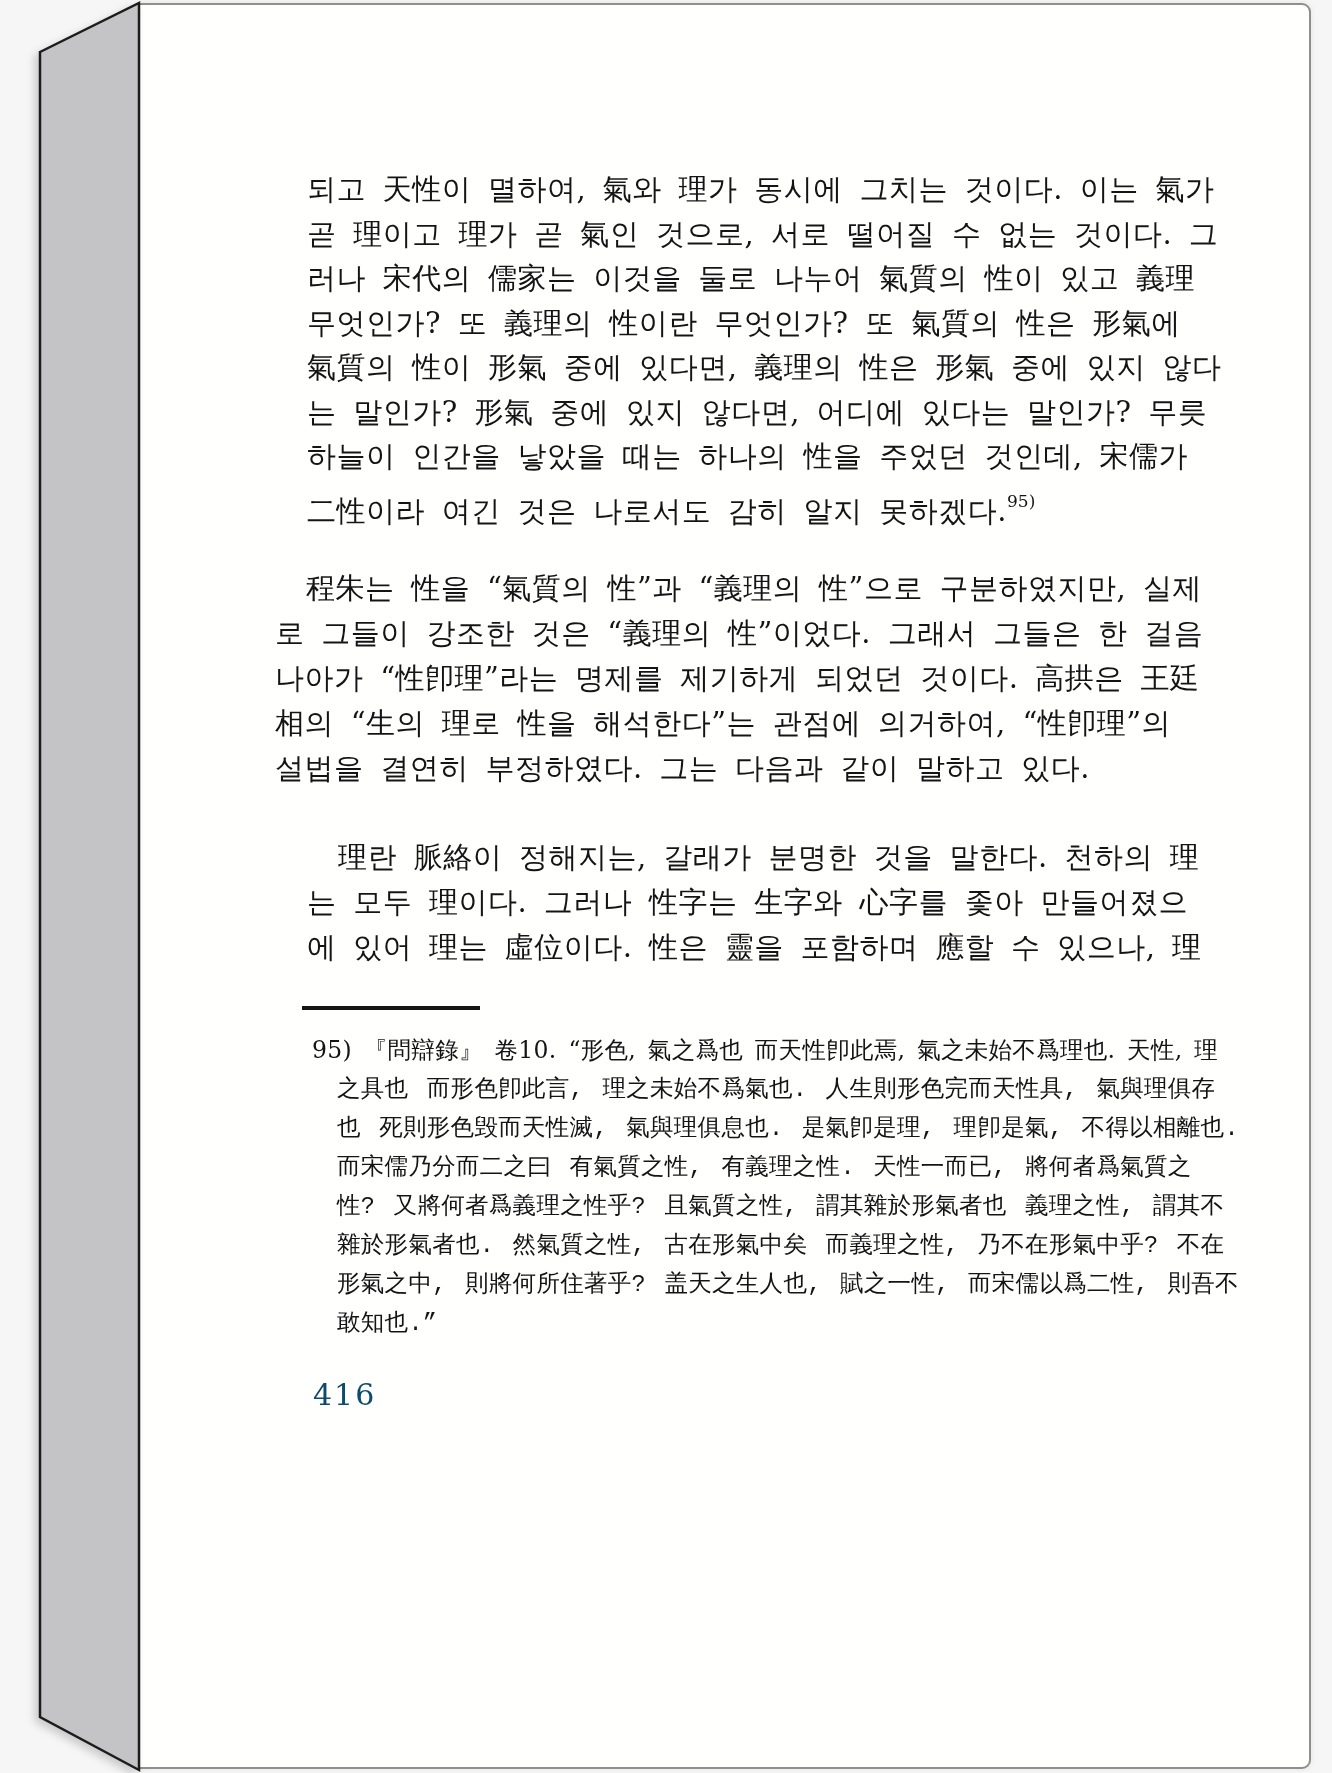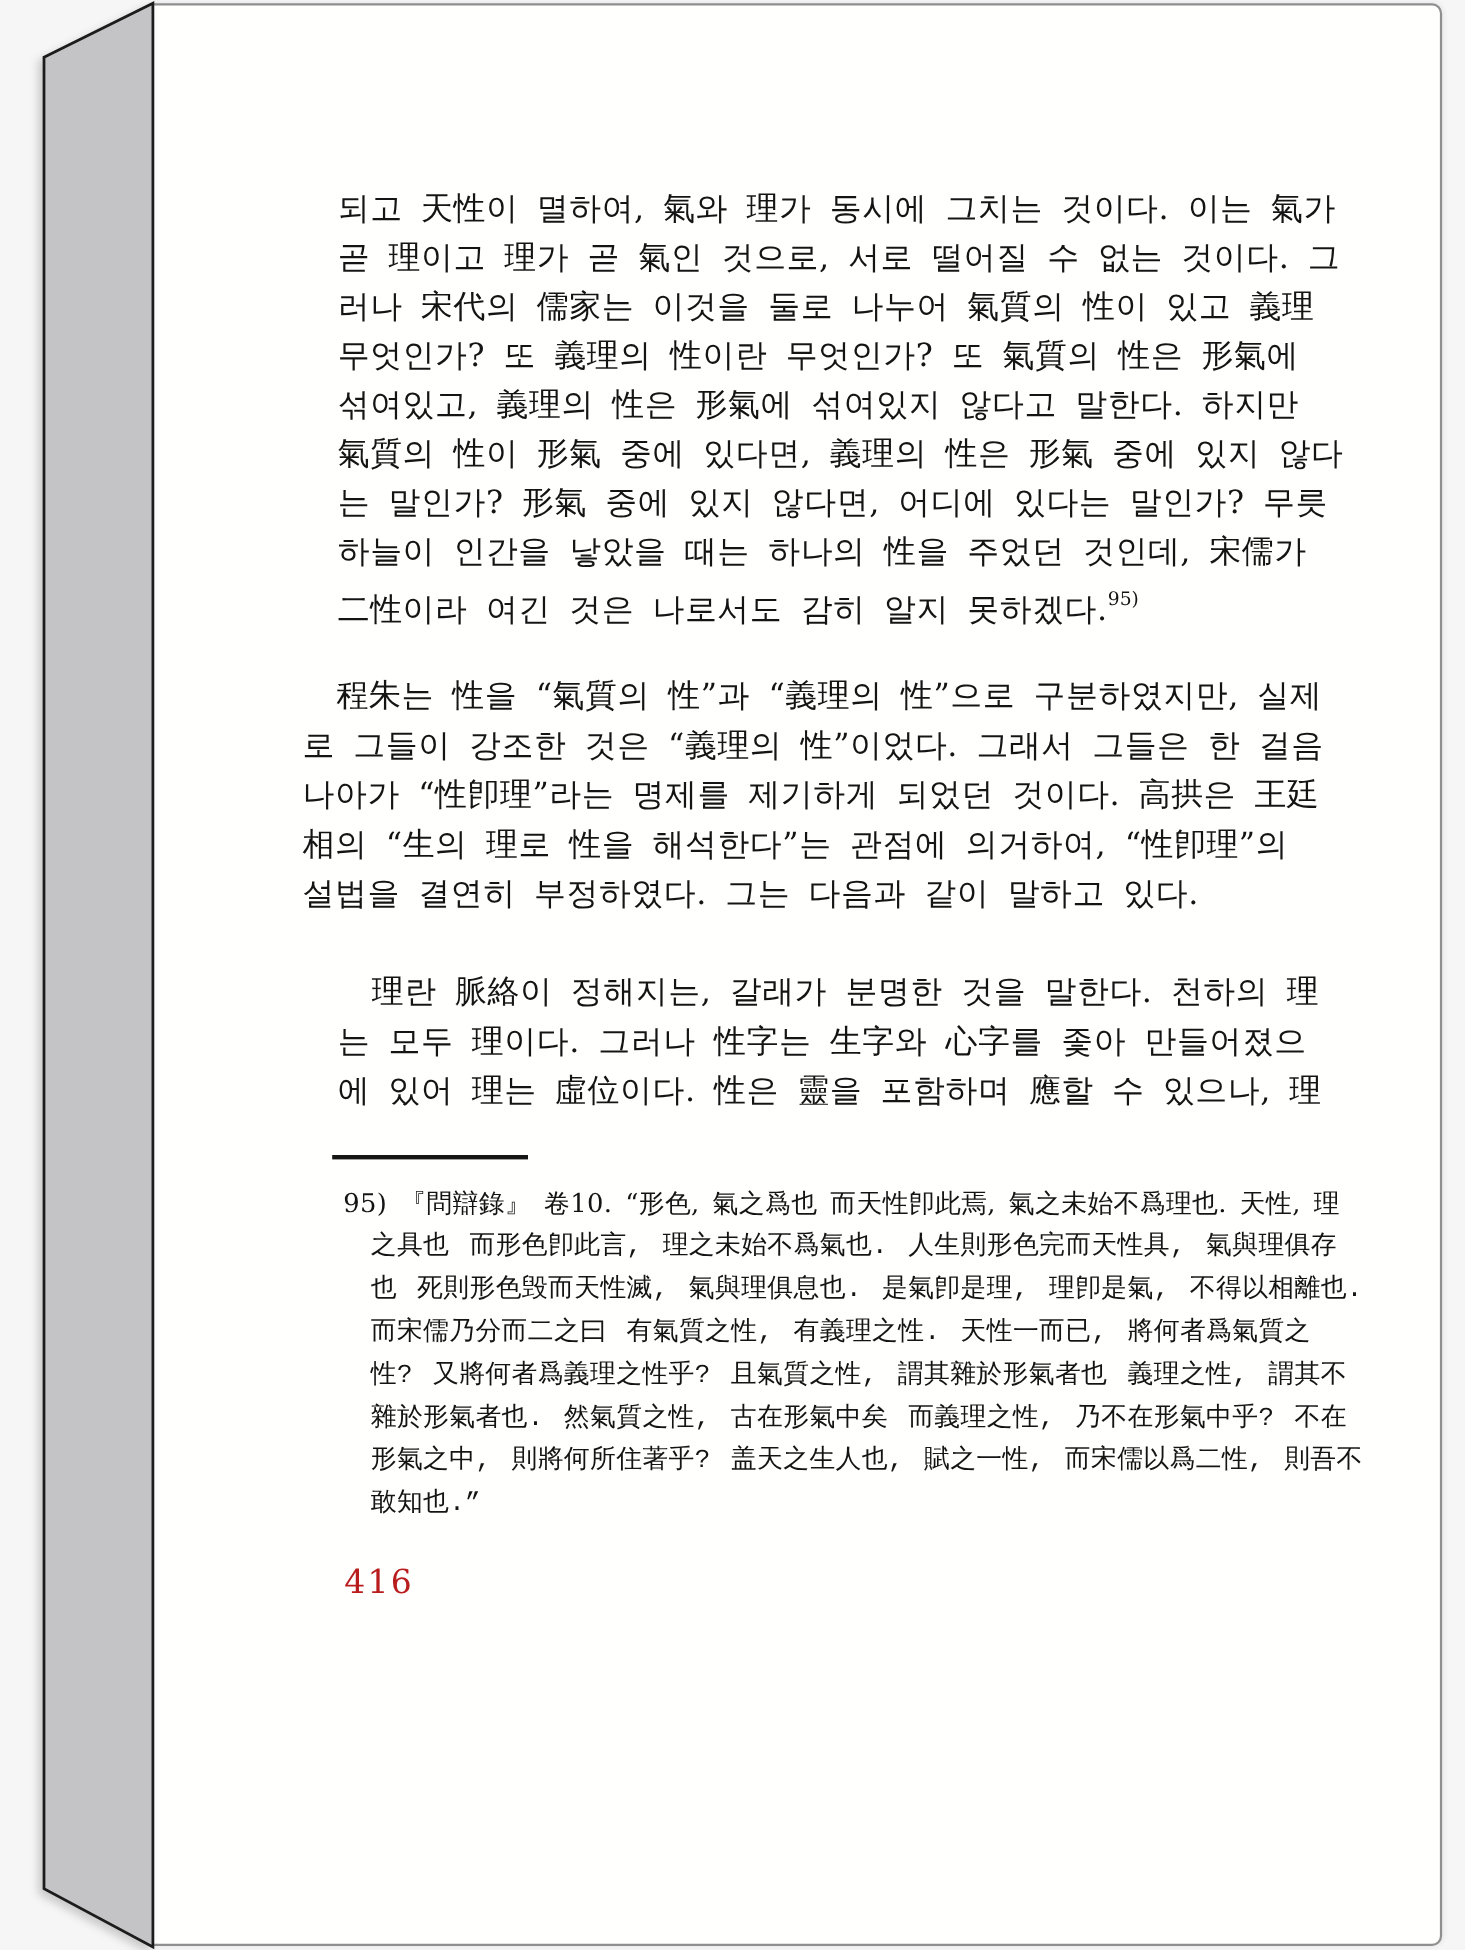--- a/index.html
+++ b/index.html
@@ -70,38 +70,37 @@
     letter-spacing:0.3px;
     word-spacing:4px;
   }
   .footnote .fn-first { line-height:39px; white-space:nowrap; }
   .footnote .tline { line-height:39px; padding-left:25px;font-family:Liberation Mono, monospace; }
 
   .pageno {
     margin:34px 0 0 56px;
     font-size:30px;
     letter-spacing:2px;
-    color:#b91c1c;
+    color:#0c4a6e;
   }
 </style>
 </head>
 <body>
 
 <div class="scene">
 
   <div class="paper">
     <div class="content">
 
       <div class="bq bq1">
         <div>
             <div class="tline">되고 天性이 멸하여, 氣와 理가 동시에 그치는 것이다. 이는 氣가</div>
             <div class="tline">곧 理이고 理가 곧 氣인 것으로, 서로 떨어질 수 없는 것이다. 그</div>
             <div class="tline">러나 宋代의 儒家는 이것을 둘로 나누어 氣質의 性이 있고 義理</div>
             <div class="tline">무엇인가? 또 義理의 性이란 무엇인가? 또 氣質의 性은 形氣에</div>
-            <div class="tline">섞여있고, 義理의 性은 形氣에 섞여있지 않다고 말한다. 하지만</div>
             <div class="tline">氣質의 性이 形氣 중에 있다면, 義理의 性은 形氣 중에 있지 않다</div>
             <div class="tline">는 말인가? 形氣 중에 있지 않다면, 어디에 있다는 말인가? 무릇</div>
             <div class="tline">하늘이 인간을 낳았을 때는 하나의 性을 주었던 것인데, 宋儒가</div>
           </div>
         <div class="tline"><span>二性이라 여긴 것은 나로서도 감히 알지 못하겠다.</span><span class="fnref">95)</span></div>
       </div>
 
       <div class="para">
         <div>
             <div class="tline indent">程朱는 性을 “氣質의 性”과 “義理의 性”으로 구분하였지만, 실제</div>

